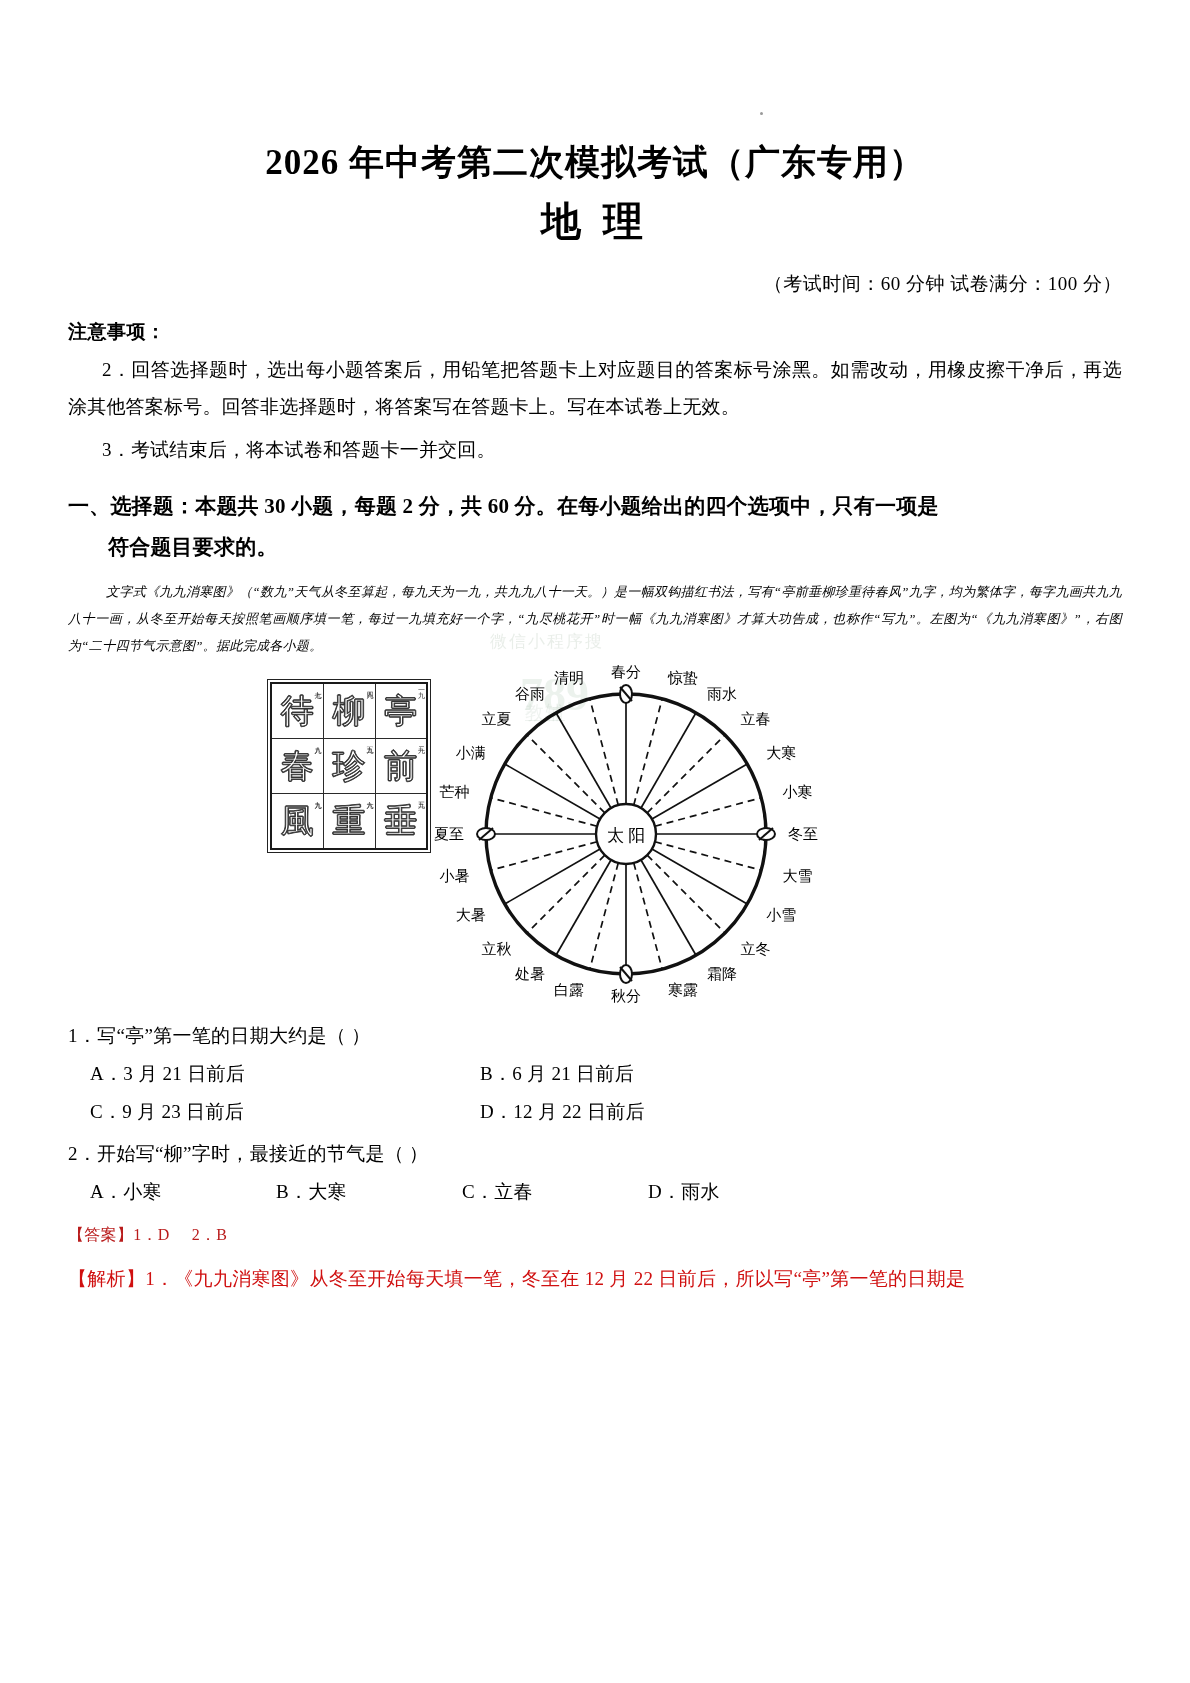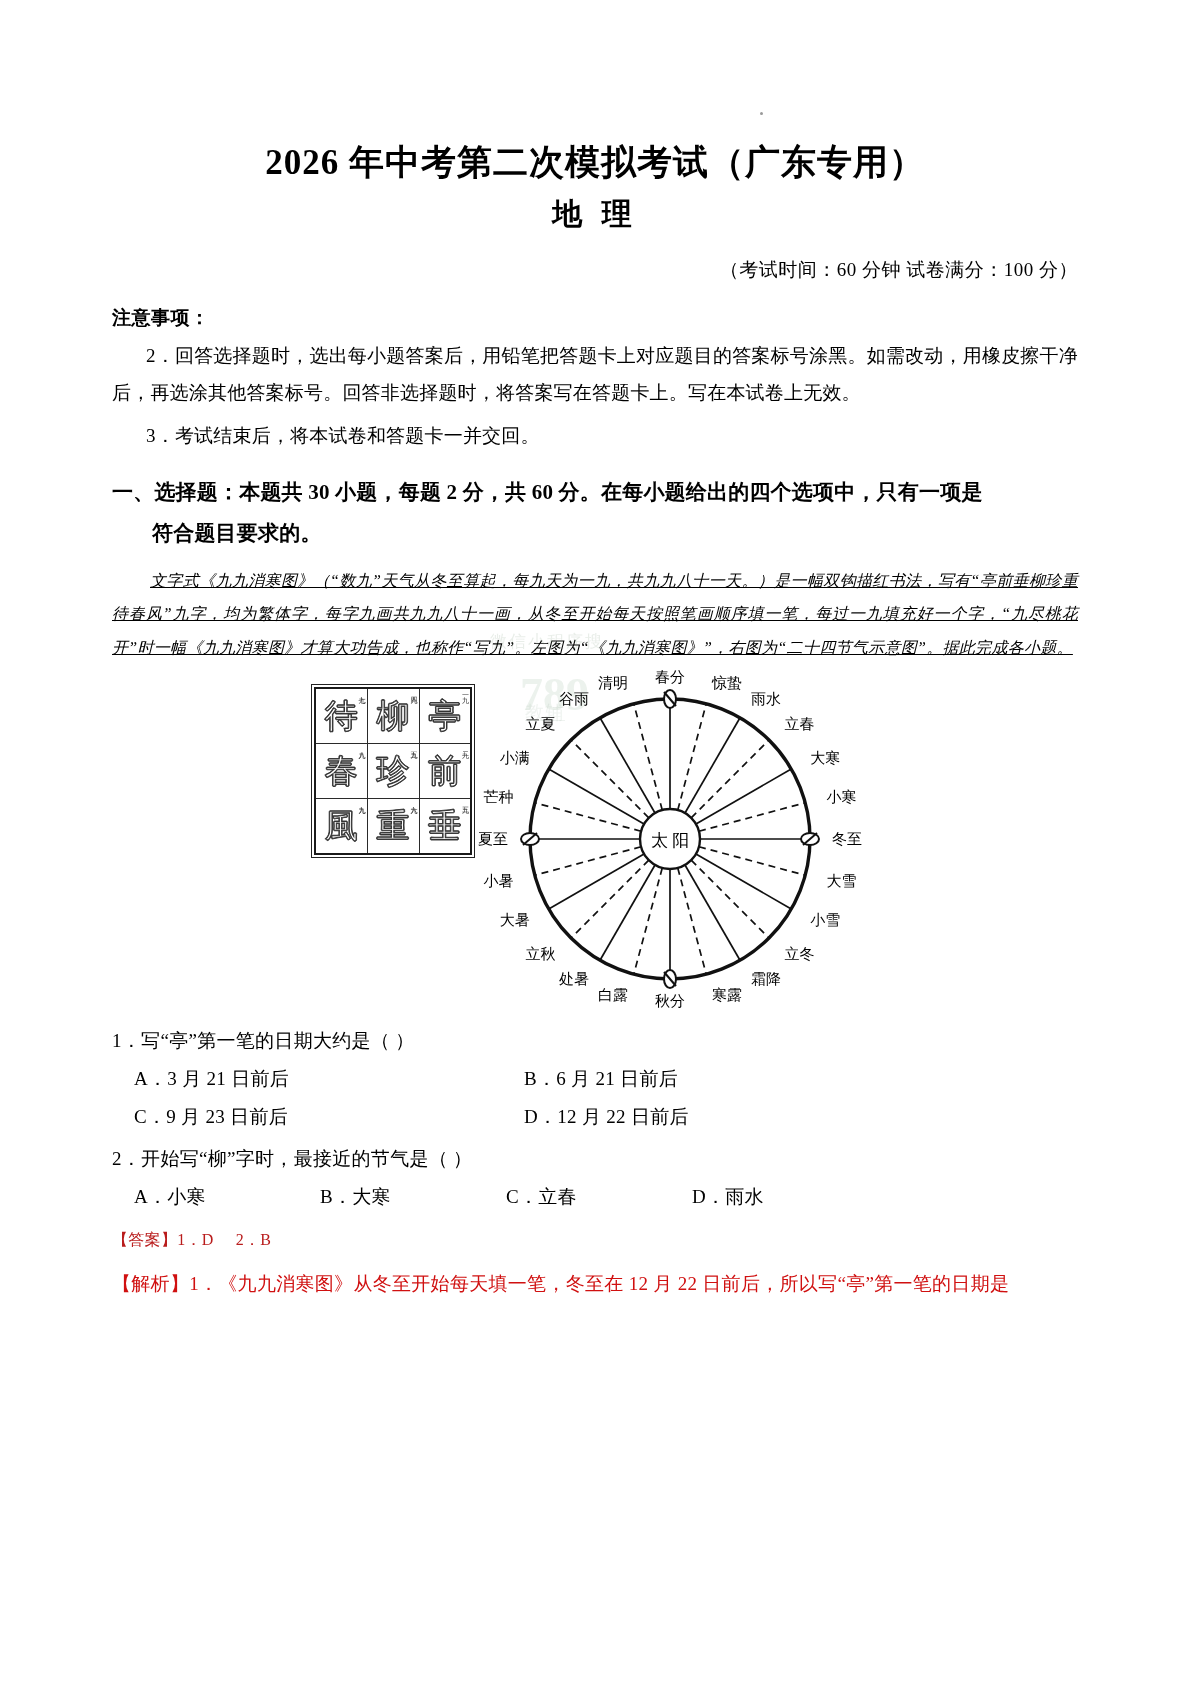--- a/index.html
+++ b/index.html
@@ -6,37 +6,37 @@
   html, body { margin: 0; padding: 0; }
   body {
     width: 1190px;
     height: 1683px;
     background: #ffffff;
     font-family: "Liberation Serif", "DejaVu Serif", serif;
     color: #000000;
     position: relative;
     overflow: hidden;
   }
-  .page { position: relative; width: 1190px; height: 1683px; padding: 0 112px; }
+  .page { position: relative; width: 1190px; height: 1683px; padding: 0 68px; }
 
   .dot-mark { position: absolute; left: 760px; top: 112px; width: 3px; height: 3px; background: #9a9a9a; border-radius: 50%; }
 
   h1.title {
     text-align: center;
     font-size: 35px;
     font-weight: bold;
     margin: 0;
     padding-top: 140px;
     letter-spacing: 1px;
     line-height: 1.3;
     font-family: "Liberation Serif", "DejaVu Serif", serif;
   }
   h2.subject {
     text-align: center;
-    font-size: 30px;
+    font-size: 40px;
     font-weight: bold;
     margin: 8px 0 0 0;
     letter-spacing: 6px;
   }
   .examline {
     text-align: right;
     font-size: 19px;
     margin-top: 22px;
     letter-spacing: 0.5px;
   }
@@ -57,29 +57,28 @@
   .section-head {
     font-size: 21px;
     font-weight: bold;
     line-height: 1.95;
     margin-top: 18px;
     text-align: justify;
     letter-spacing: 0.2px;
   }
   .section-head .indent2 { display: block; text-indent: 40px; }
   .material {
-    font-size: 16px;
+    font-size: 13px;
     line-height: 2.1;
     text-indent: 38px;
     margin-top: 10px;
     text-align: justify;
     font-family: "Liberation Serif", "DejaVu Serif", serif;
     font-style: italic;
     letter-spacing: 0.3px;
-    text-decoration: underline;
   }
   .figure-row {
     position: relative;
     height: 340px;
     margin-top: 8px;
   }
   .grid-fig { position: absolute; left: 199px; top: 12px; }
   .wheel-fig { position: absolute; left: 348px; top: -18px; }
 
   .q-line { font-size: 19px; margin-top: 16px; letter-spacing: 0.3px; }

